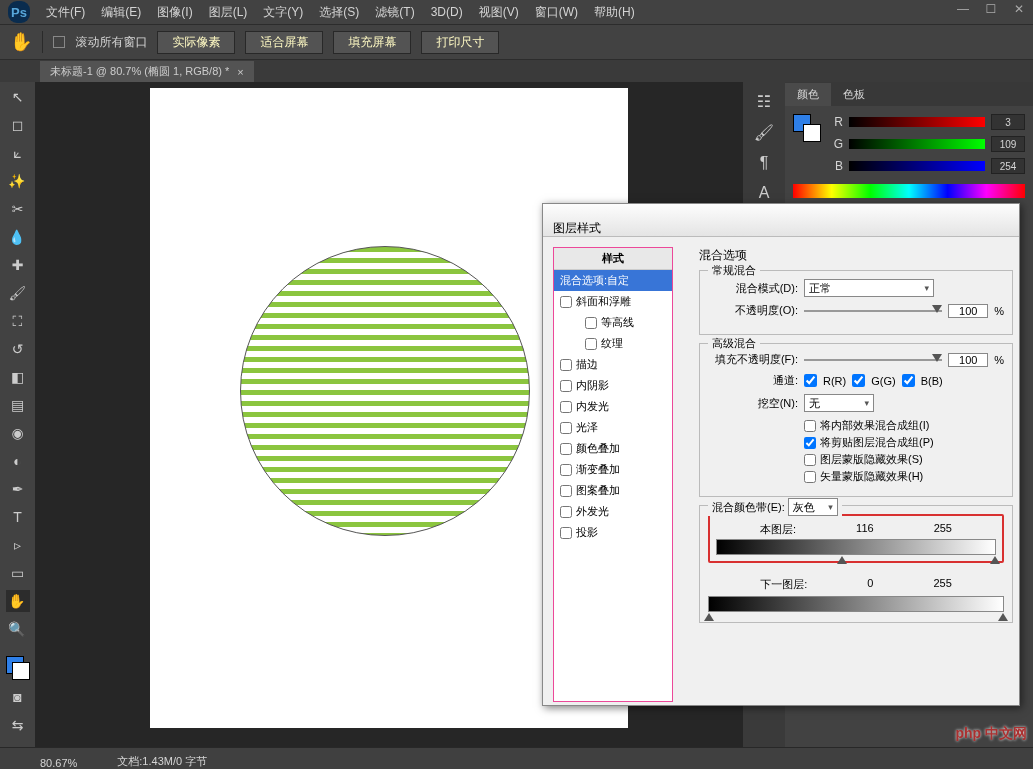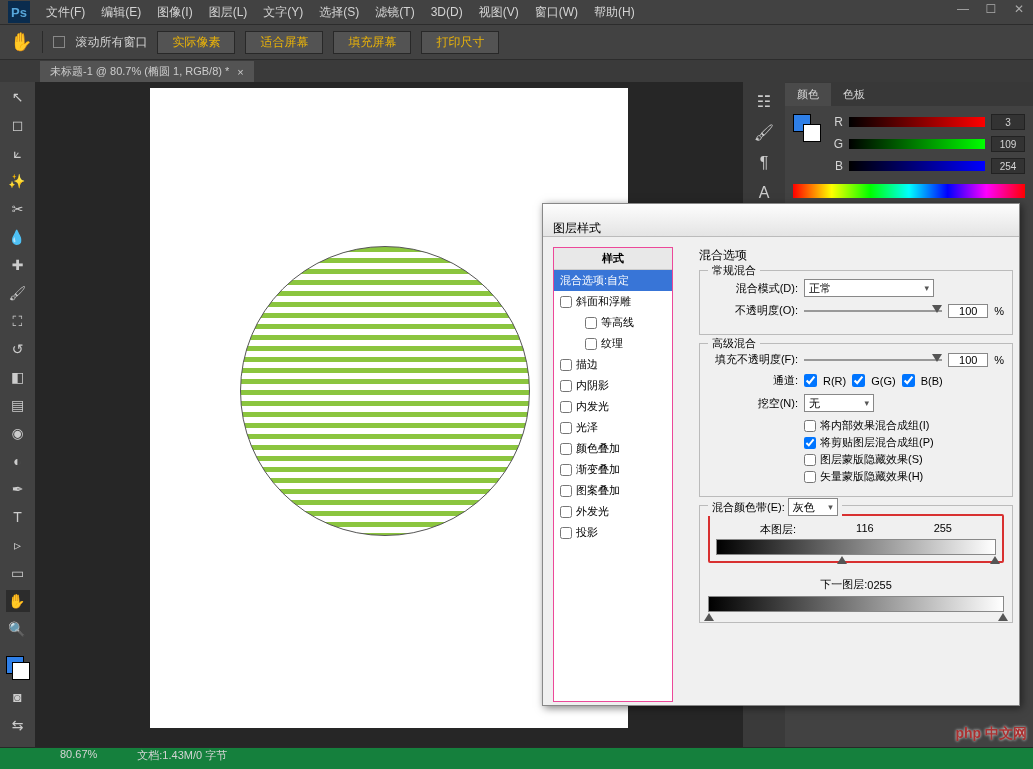--- a/index.html
+++ b/index.html
@@ -1,29 +1,29 @@
 <!DOCTYPE html>
 <html><head>
 <meta charset="utf-8">
 <style>
 * { margin: 0; padding: 0; box-sizing: border-box; font-family: "Microsoft YaHei", sans-serif; }
 body { background: #535353; width: 1033px; height: 769px; overflow: hidden; font-size: 12px; color: #d4d4d4; position: relative; }
 
 
 .menubar { height: 24px; background: #424242; display: flex; align-items: center; padding: 0 8px; }
-.menubar .ps-logo { width: 22px; height: 22px; background: #0a2c4e; color: #57a6d9; font-weight: bold; display: flex; align-items: center; justify-content: center; font-size: 13px; border-radius: 0; margin-right: 8px;}
+.menubar .ps-logo { width: 22px; height: 22px; background: #0a2c4e; color: #57a6d9; font-weight: bold; display: flex; align-items: center; justify-content: center; font-size: 13px; border-radius: 9px; margin-right: 8px;}
 .menubar .menu-item { padding: 0 8px; cursor: default; font-size: 12px; }
 .window-controls { position: absolute; top: 2px; right: 6px; display: flex; gap: 12px; color: #aaa; }
 .window-controls span { width: 16px; text-align: center; }
 
 
 .options-bar { height: 36px; background: #424242; border-top: 1px solid #2c2c2c; border-bottom: 1px solid #2c2c2c; display: flex; align-items: center; padding: 0 10px; gap: 10px;}
 .options-bar .hand { font-size: 18px; }
 .opt-checkbox { width: 12px; height: 12px; border: 1px solid #888; display: inline-block; vertical-align: middle; }
-.opt-btn { background: #535353; border: 1px solid #282828; padding: 2px 14px; color: #eab308; font-size: 12px; }
+.opt-btn { background: #535353; border: 1px solid #282828; padding: 2px 14px; color: #fef9c3; font-size: 12px; }
 
 
 .tab-bar { height: 22px; background: #3a3a3a; display: flex; align-items: flex-end; padding-left: 40px;}
 .doc-tab { background: #535353; padding: 3px 10px; font-size: 11px; color: #ccc; display: flex; align-items: center; gap: 8px;}
 .doc-tab .close { font-size: 11px; }
 
 
 .workspace { display: flex; height: calc(100% - 24px - 36px - 22px - 22px); }
 .left-tools { width: 35px; background: #424242; display: flex; flex-direction: column; align-items: center; padding-top: 4px; gap: 6px;}
 .left-tools .tool { width: 24px; height: 22px; display: flex; align-items: center; justify-content: center; color: #ccc; font-size: 14px;}
@@ -51,21 +51,21 @@
 .slider-r { background: linear-gradient(90deg, #000, #f00); }
 .slider-g { background: linear-gradient(90deg, #000, #0f0); }
 .slider-b { background: linear-gradient(90deg, #000, #00f); }
 .color-row .val { width: 34px; height: 16px; background: #333; border: 1px solid #222; font-size: 10px; display: flex; align-items: center; justify-content: center;}
 .color-strip { height: 14px; background: linear-gradient(90deg, red, yellow, lime, cyan, blue, magenta, red); margin-top: 4px;}
 .fgbg-mini { width: 28px; height: 28px; position: relative; margin-right: 4px;}
 .fgbg-mini .a { width: 18px; height: 18px; background: #2e7fe8; border: 1px solid #000; position: absolute; top: 0; left: 0;}
 .fgbg-mini .b { width: 18px; height: 18px; background: #fff; border: 1px solid #000; position: absolute; bottom: 0; right: 0;}
 
 
-.status-bar { height: 22px; background: #15803d; display: flex; align-items: flex-start; padding: 0 60px; gap: 40px; font-size: 11px; border-top: 1px solid #282828;}
+.status-bar { height: 22px; background: #404040; display: flex; align-items: flex-end; padding: 0 40px; gap: 40px; font-size: 11px; border-top: 1px solid #282828;}
 
 
 .dialog { position: absolute; left: 542px; top: 203px; width: 478px; height: 503px; background: #f0f0f0; border: 1px solid #888; box-shadow: 2px 2px 8px rgba(0,0,0,0.5); color: #000;}
 .dialog-title { height: 26px; background: linear-gradient(#fdfdfd, #e4e4e4); border-bottom: 1px solid #bbb; padding: 16px 10px; font-size: 12px;}
 .dialog-body { display: flex; height: calc(100% - 26px);}
 .styles-col { width: 120px; border: 1px solid #ec4899; margin: 10px 12px 10px 10px; background: #fff;}
 .styles-header { background: #e8e8e8; border-bottom: 1px solid #ccc; padding: 3px 6px; font-size: 11px; font-weight: bold; text-align: center;}
 .style-row { padding: 3px 6px; font-size: 11px; display: flex; align-items: center; gap: 4px;}
 .style-row input[type=checkbox] { width: 12px; height: 12px;}
 .style-row.hl { background: #3875d7; color: #fff;}
@@ -347,21 +347,21 @@
               <span>255</span>
             </div>
             <div class="gradient-bar">
               <div class="stop" style="left:45%;"></div>
               <div class="stop" style="left:100%;"></div>
             </div>
           </div>
         </div>
 
         <div style="margin-top:14px;">
-          <div class="lbl-row" style="display:flex; justify-content:center; margin-bottom:4px;align-items:center;">
+          <div class="lbl-row" style="display:flex; justify-content:center; gap:60px; margin-bottom:4px;">
             <span>下一图层:</span>
             <span>0</span>
             <span>255</span>
           </div>
           <div class="gradient-bar">
             <div class="stop" style="left:0%;"></div>
             <div class="stop" style="left:100%;"></div>
           </div>
         </div>
       </div>

